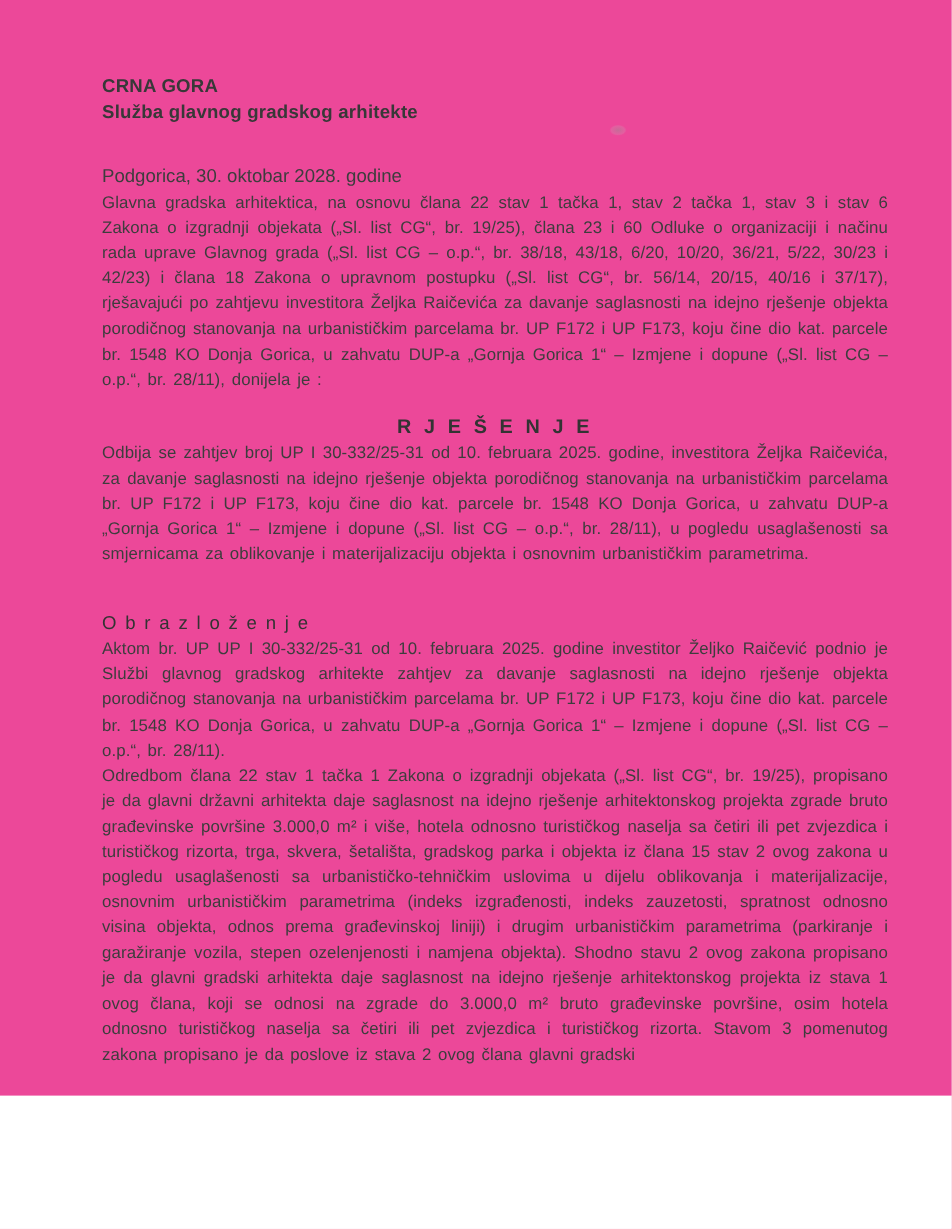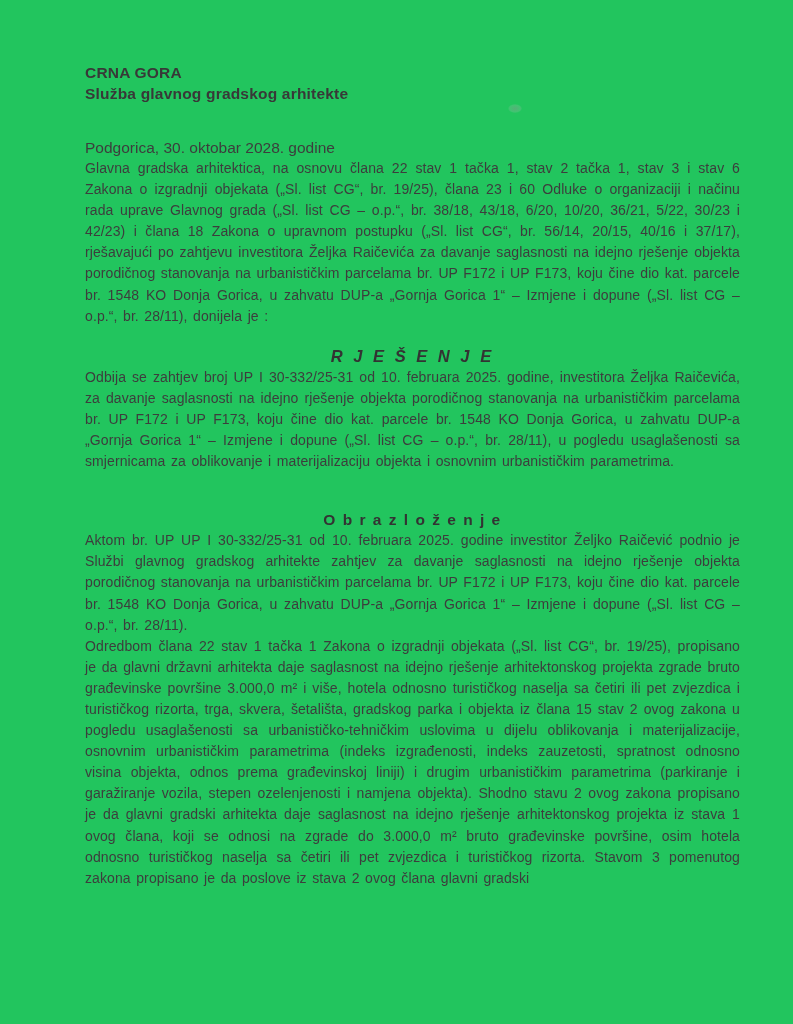--- a/index.html
+++ b/index.html
@@ -12,22 +12,22 @@
     height: 1024px;
     overflow: hidden;
     position: relative;
     font-family: "Liberation Sans", "DejaVu Sans", sans-serif;
     color: #3d3d3d;
   }
   .page {
     position: absolute;
     top: 0; left: 0;
     width: 793px;
-    height: 1024px;
-    background: #22c55e;
+    height: 913px;
+    background: #ec4899;
     box-sizing: border-box;
     padding: 62px 53px 0 85px;
   }
   .org-header div {
     font-weight: bold;
     font-size: 15.5px;
     line-height: 21px;
     color: #383838;
     letter-spacing: 0.2px;
   }
@@ -48,29 +48,28 @@
   }
   .intro { margin-top: 27px; }
   h1.res-heading {
     margin: 19px 0 0 0;
     font-size: 16.5px;
     line-height: 21px;
     font-weight: bold;
     text-align: center;
     letter-spacing: 3px;
     color: #333333;
-    font-style: italic;
   }
   .resolution-body { margin-top: 29px; }
   h2.obr-heading {
     margin: 37px 0 0 0;
     font-size: 15.5px;
     line-height: 21px;
-    font-weight: bold;
-    text-align: center;
+    font-weight: normal;
+    text-align: left;
     letter-spacing: 1.5px;
     color: #333333;
   }
   .expl-1 { margin-top: 27px; }
   .expl-2 { margin-top: 21px; }
   .scan-smudge {
     position: absolute;
     left: 508px;
     top: 104px;
     width: 14px;

